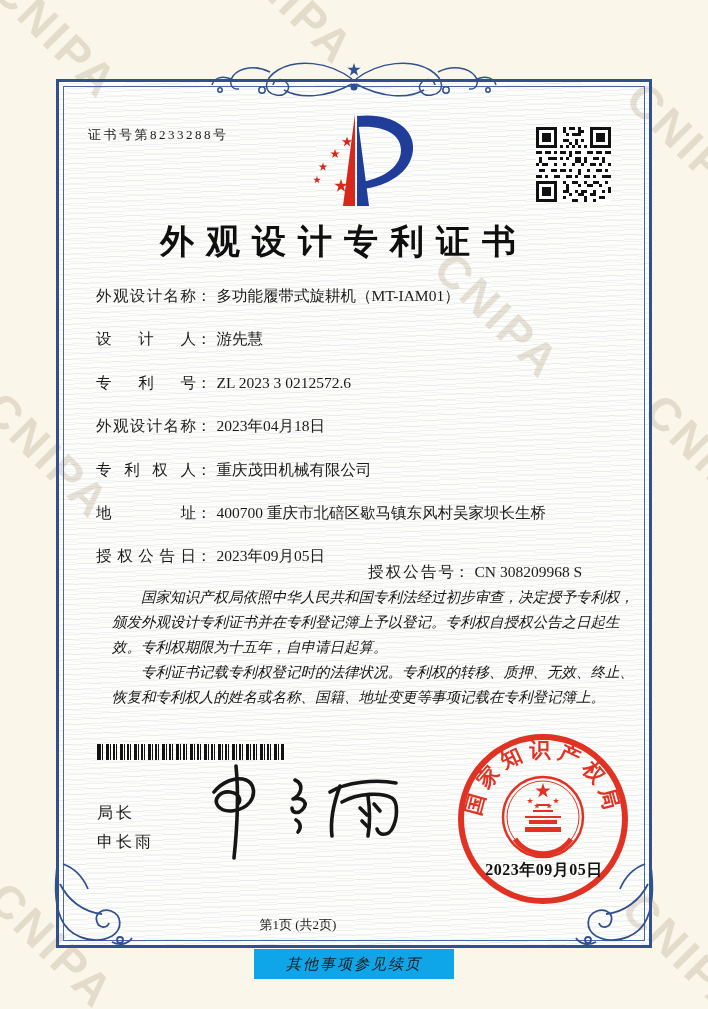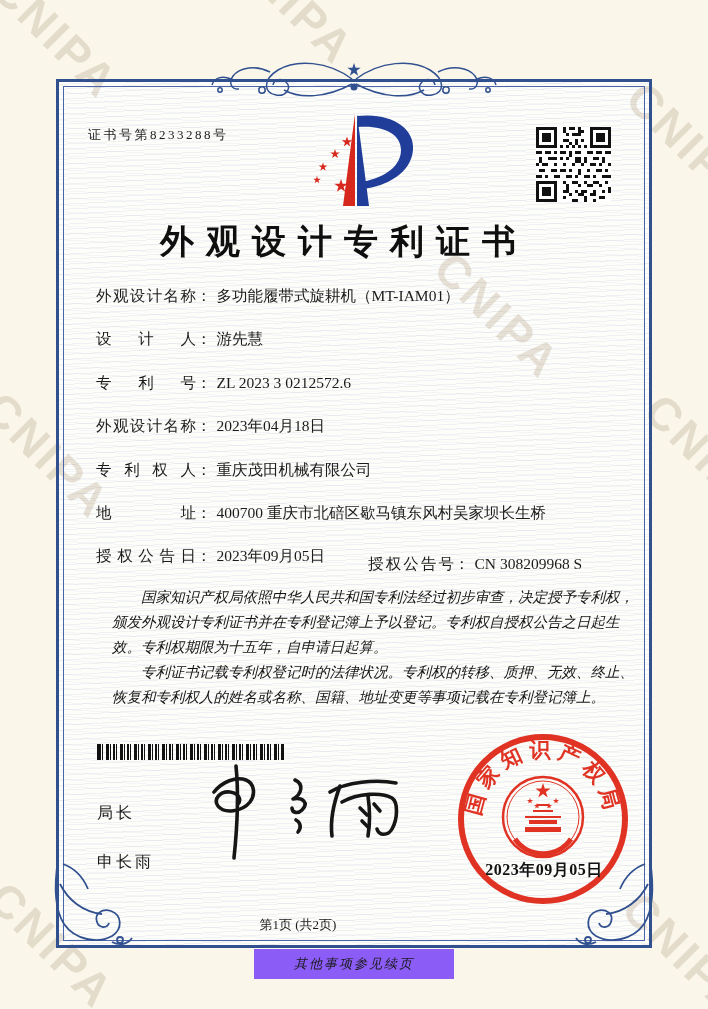--- a/index.html
+++ b/index.html
@@ -28,43 +28,43 @@
   .logo{position:absolute;left:295px;top:112px;z-index:4;}
   .qr{position:absolute;left:536px;top:127px;width:75px;height:75px;z-index:4;}
   .title{position:absolute;left:40px;width:596px;top:219px;text-align:center;font-size:34px;
     font-weight:700;letter-spacing:12px;text-indent:12px;color:#0f0f0f;z-index:4;}
   
   .fields{position:absolute;left:88px;top:286px;width:545px;z-index:4;font-size:15.5px;}
   .frow{position:relative;height:43.4px;margin-left:8px;}
   .flabel{display:inline-block;width:100px;text-align:justify;text-align-last:justify;vertical-align:top;}
   .fcolon{display:inline-block;}
   .fvalue{margin-left:5px;}
-  .fpair2{position:absolute;left:272px;top:8px;}
+  .fpair2{position:absolute;left:272px;top:16px;}
   .fpair2 .flabel{width:86px;}
   
   .body-text{position:absolute;left:88px;top:585px;width:536px;font-size:14.5px;line-height:25px;
     font-style:italic;z-index:4;color:#141414;margin-left:24px;}
   .body-text p{margin:0;text-indent:2em;}
   
   .barcode{position:absolute;left:97px;top:744px;width:183px;height:16px;z-index:4;
     border-left:2px solid #111;border-right:2px solid #111;
     background:repeating-linear-gradient(90deg,#111 0 2px,transparent 2px 3px,#111 3px 4px,
       transparent 4px 7px,#111 7px 10px,transparent 10px 11px,#111 11px 12px,transparent 12px 14px);}
   
   .director-title{position:absolute;left:97px;top:803px;font-size:16px;letter-spacing:3px;z-index:4;}
-  .director-name{position:absolute;left:97px;top:852px;font-size:16px;letter-spacing:3px;z-index:4;}
+  .director-name{position:absolute;left:97px;top:832px;font-size:16px;letter-spacing:3px;z-index:4;}
   .signature{position:absolute;left:192px;top:758px;z-index:4;}
   
   .seal{position:absolute;left:455px;top:731px;width:176px;height:176px;z-index:5;opacity:.93;}
   .seal-date{position:absolute;left:474px;top:860px;width:140px;text-align:center;font-size:16px;
     font-weight:700;letter-spacing:.5px;color:#121212;z-index:6;}
   
   .page-no{position:absolute;left:56px;width:484px;top:916px;text-align:center;font-size:13px;z-index:4;}
   .cont-note{position:absolute;left:254px;top:949px;width:200px;height:30px;line-height:30px;
-    background:#8b5cf6;text-align:center;font-size:13px;font-style:italic;letter-spacing:2px;z-index:6;}
+    background:#0ea5e9;text-align:center;font-size:15px;font-style:italic;letter-spacing:2px;z-index:6;}
 </style>
 </head>
 <body>
 
 <div class="page">
 
   <svg width="0" height="0" style="position:absolute">
     <defs>
       <path id="star5" d="M0,-1 L0.225,-0.309 0.951,-0.309 0.363,0.118 0.588,0.809 0,0.382 -0.588,0.809 -0.363,0.118 -0.951,-0.309 -0.225,-0.309 Z"></path>
     </defs>

